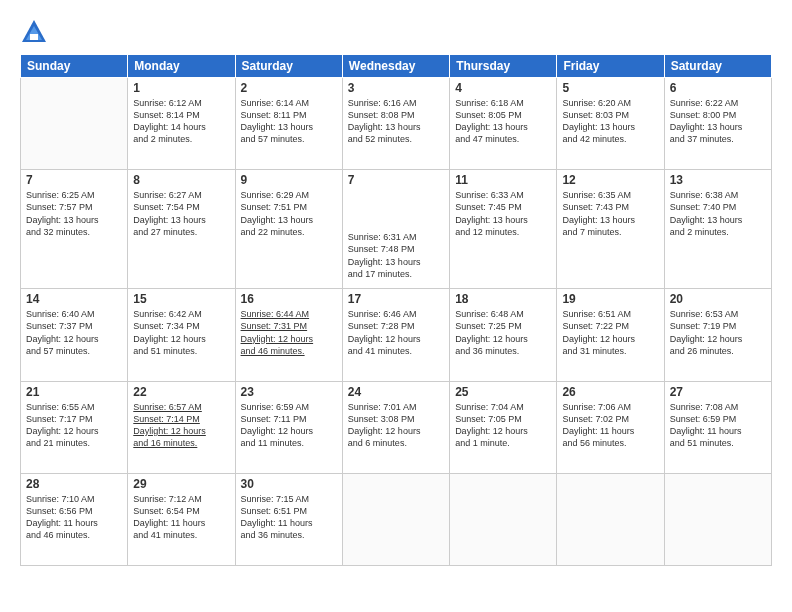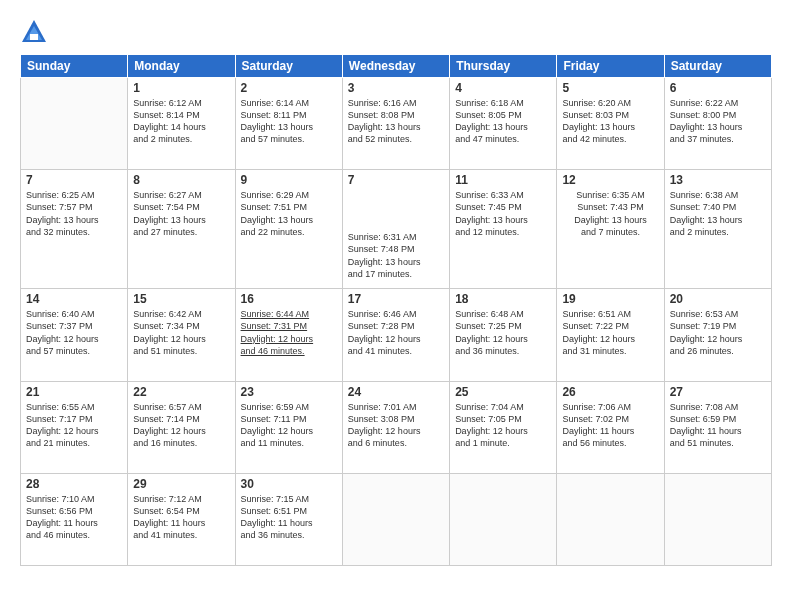--- a/index.html
+++ b/index.html
@@ -210,21 +210,21 @@
           </td>
           <td>
             <span class="day-number">11</span>
             <div class="day-info" style="white-space: pre-line;">Sunrise: 6:33 AM
 Sunset: 7:45 PM
 Daylight: 13 hours
 and 12 minutes.</div>
           </td>
           <td>
             <span class="day-number">12</span>
-            <div class="day-info" style="white-space: pre-line; text-align: center;">Sunrise: 6:35 AM
+            <div class="day-info" style="white-space: pre-line;">Sunrise: 6:35 AM
 Sunset: 7:43 PM
 Daylight: 13 hours
 and 7 minutes.</div>
           </td>
           <td>
             <span class="day-number">13</span>
             <div class="day-info" style="white-space: pre-line;">Sunrise: 6:38 AM
 Sunset: 7:40 PM
 Daylight: 13 hours
 and 2 minutes.</div>
@@ -284,21 +284,21 @@
         <tr>
           <td>
             <span class="day-number">21</span>
             <div class="day-info" style="white-space: pre-line;">Sunrise: 6:55 AM
 Sunset: 7:17 PM
 Daylight: 12 hours
 and 21 minutes.</div>
           </td>
           <td>
             <span class="day-number">22</span>
-            <div class="day-info" style="white-space: pre-line;">Sunrise: 6:57 AM
+            <div class="day-info" style="white-space: pre-line; text-decoration: underline;">Sunrise: 6:57 AM
 Sunset: 7:14 PM
 Daylight: 12 hours
 and 16 minutes.</div>
           </td>
           <td>
             <span class="day-number">23</span>
             <div class="day-info" style="white-space: pre-line;">Sunrise: 6:59 AM
 Sunset: 7:11 PM
 Daylight: 12 hours
 and 11 minutes.</div>

